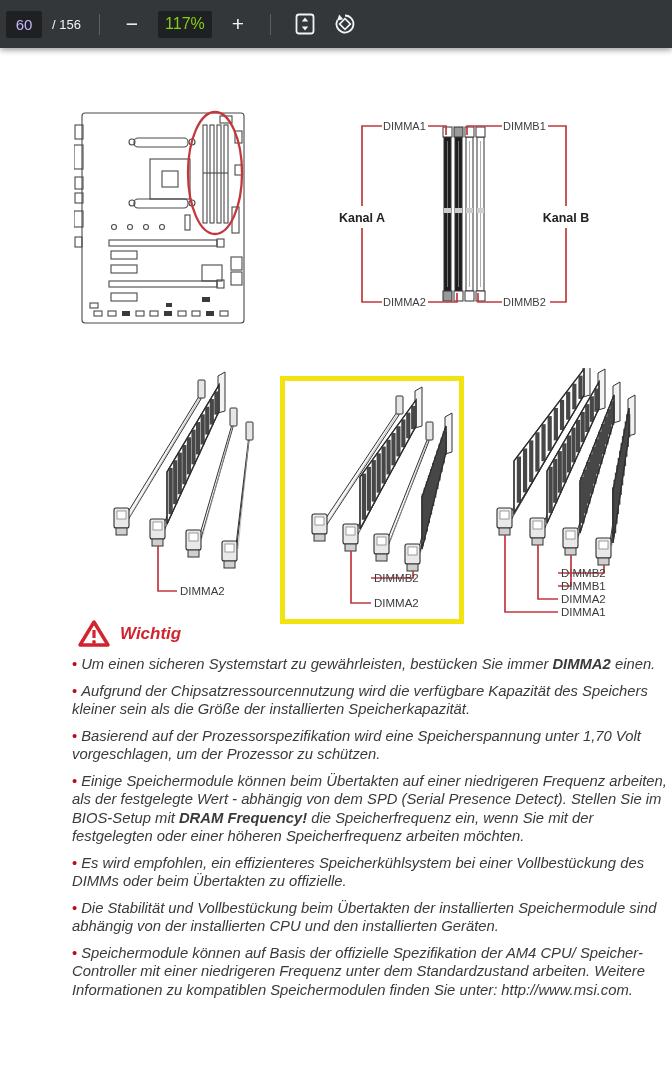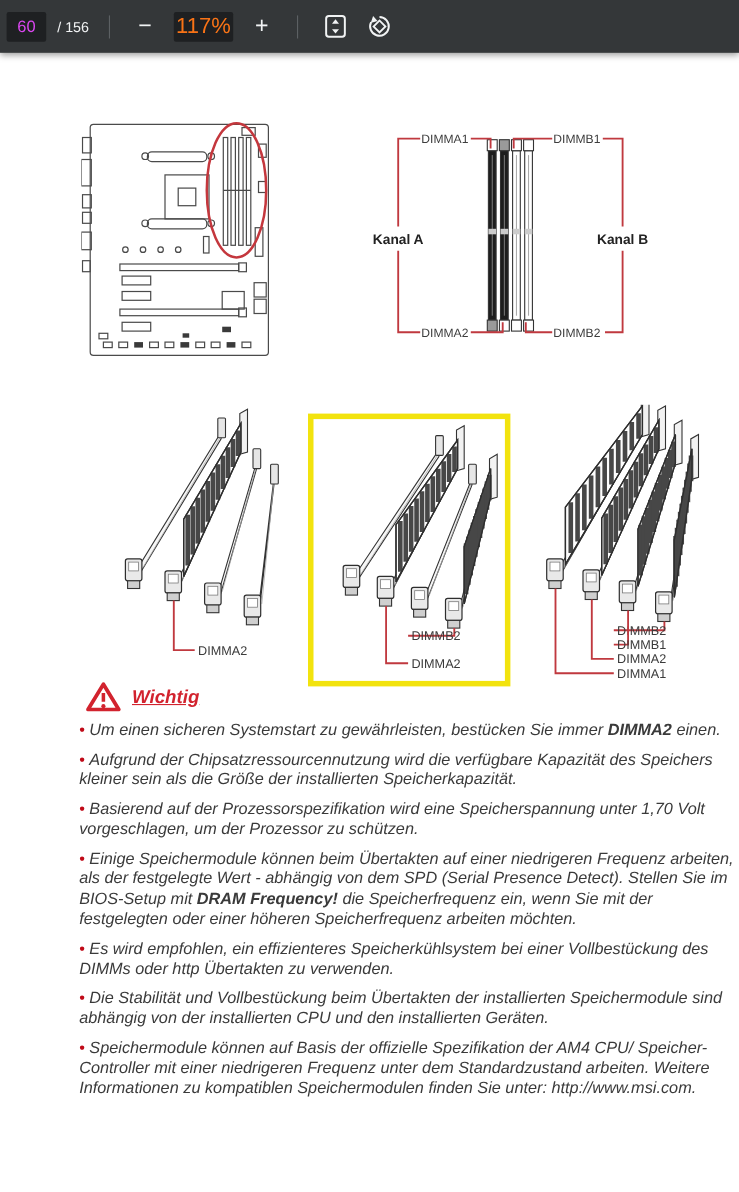--- a/index.html
+++ b/index.html
@@ -3,43 +3,43 @@
 <meta charset="utf-8">
 <style>
   * { margin:0; padding:0; box-sizing:border-box; }
   html,body { width:672px; height:1084px; background:#fff; overflow:hidden;
               font-family:"Liberation Sans", sans-serif; }
   
   .toolbar { position:absolute; left:0; top:0; width:672px; height:48px;
              background:#343739; display:flex; align-items:center;
              box-shadow:0 2px 6px rgba(0,0,0,.4); z-index:5; }
   .page-box { margin-left:6px; width:36px; height:27px; background:#1e2022;
-              border:none; border-radius:2px; color:#d946ef; font-size:15px;
+              border:none; border-radius:2px; color:#c4b5fd; font-size:15px;
               text-align:center; }
   .page-total { color:#f1f3f4; font-size:13px; margin-left:10px; }
   .tsep { width:1px; height:21px; background:#5c6063; margin:0 18px; }
   .tbtn { width:28px; height:28px; display:flex; align-items:center; justify-content:center;
           color:#f1f3f4; font-size:21px; background:none; border:none; cursor:pointer; }
   .zoom-box { margin:0 12px; width:54px; height:27px; background:#1e2022;
-              border-radius:2px; color:#f97316; font-size:20px; display:flex;
+              border-radius:2px; color:#84cc16; font-size:16px; display:flex;
               align-items:center; justify-content:center; }
   .icon-btn { width:32px; height:30px; display:flex; align-items:center; justify-content:center;
               background:none; border:none; cursor:pointer; }
   
   .page { position:absolute; left:0; top:48px; width:672px; height:1036px; background:#fff; }
   .doc-title { position:absolute; left:74px; top:14px; font-size:20px; font-weight:bold;
                color:#262626; letter-spacing:-0.2px; }
   .fig { position:absolute; }
   svg text { font-family:"Liberation Sans", sans-serif; }
   .hl-box { position:absolute; left:280px; top:328px; width:184px; height:248px;
             border:5px solid #f2e30e; }
   
   .warn-head { position:absolute; left:77px; top:570px; display:flex; align-items:center; }
   .warn-title { color:#d2232e; font-size:17px; font-weight:bold; font-style:italic;
-                margin-left:9px;text-decoration:underline; }
+                margin-left:9px; }
   .bullets { position:absolute; left:72px; top:607px; width:602px; }
   .bullet { font-size:14.8px; font-style:italic; color:#3a3a3a; line-height:18.5px;
             margin-bottom:8px; }
   .bullet b { font-weight:bold; }
   .bullet .dot { color:#c00a18; font-style:normal; margin-right:4px; }
 </style>
 </head>
 <body>
 
 <div class="toolbar">
@@ -357,17 +357,17 @@
       <line x1="17" y1="12" x2="17" y2="20" stroke="#d2232e" stroke-width="3.2"></line>
       <circle cx="17" cy="24" r="1.9" fill="#d2232e"></circle>
     </svg>
     <span class="warn-title">Wichtig</span>
   </div>
   <div class="bullets">
       <p class="bullet"><span class="dot">•</span><span>Um einen sicheren Systemstart zu gewährleisten, bestücken Sie immer </span><b>DIMMA2</b><span> einen.</span></p>
       <p class="bullet"><span class="dot">•</span><span>Aufgrund der Chipsatzressourcennutzung wird die verfügbare Kapazität des Speichers kleiner sein als die Größe der installierten Speicherkapazität.</span></p>
       <p class="bullet"><span class="dot">•</span><span>Basierend auf der Prozessorspezifikation wird eine Speicherspannung unter 1,70 Volt vorgeschlagen, um der Prozessor zu schützen.</span></p>
       <p class="bullet"><span class="dot">•</span><span>Einige Speichermodule können beim Übertakten auf einer niedrigeren Frequenz arbeiten, als der festgelegte Wert - abhängig von dem SPD (Serial Presence Detect). Stellen Sie im BIOS-Setup mit </span><b>DRAM Frequency!</b><span> die Speicherfrequenz ein, wenn Sie mit der festgelegten oder einer höheren Speicherfrequenz arbeiten möchten.</span></p>
-      <p class="bullet"><span class="dot">•</span><span>Es wird empfohlen, ein effizienteres Speicherkühlsystem bei einer Vollbestückung des DIMMs oder http Übertakten zu verwenden.</span></p>
+      <p class="bullet"><span class="dot">•</span><span>Es wird empfohlen, ein effizienteres Speicherkühlsystem bei einer Vollbestückung des DIMMs oder beim Übertakten zu offizielle.</span></p>
       <p class="bullet"><span class="dot">•</span><span>Die Stabilität und Vollbestückung beim Übertakten der installierten Speichermodule sind abhängig von der installierten CPU und den installierten Geräten.</span></p>
       <p class="bullet"><span class="dot">•</span><span>Speichermodule können auf Basis der offizielle Spezifikation der AM4 CPU/ Speicher-Controller mit einer niedrigeren Frequenz unter dem Standardzustand arbeiten. Weitere Informationen zu kompatiblen Speichermodulen finden Sie unter: http://www.msi.com.</span></p>
     </div>
 </div>
 
 </body></html>

